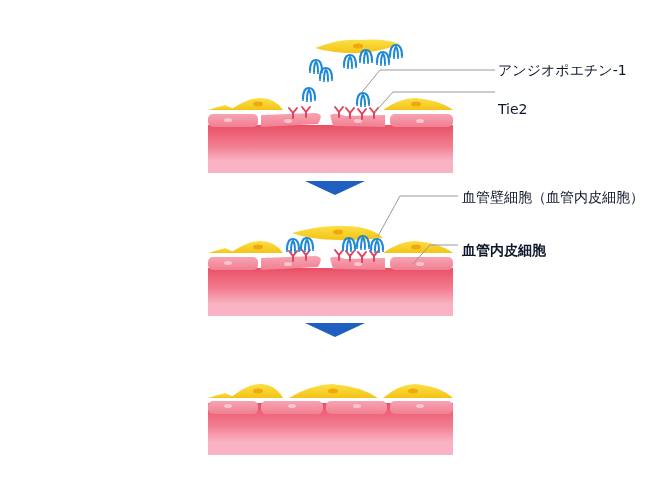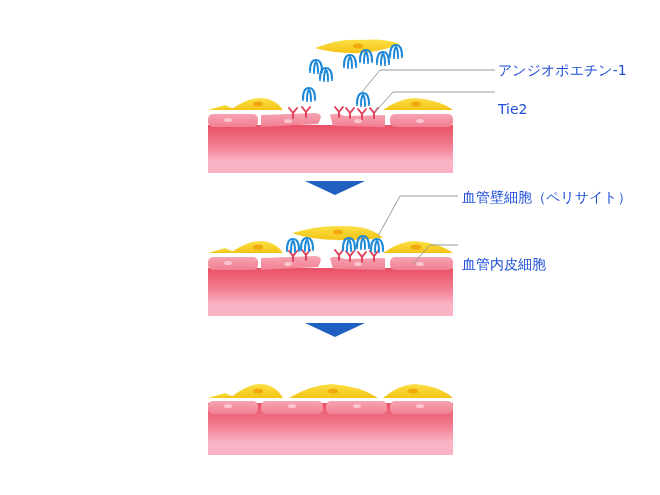--- a/index.html
+++ b/index.html
@@ -1,18 +1,18 @@
 <!DOCTYPE html>
 <html><head>
 <meta charset="utf-8">
 <style>
   html,body{margin:0;padding:0;background:#fff;}
   body{width:660px;height:495px;position:relative;overflow:hidden;font-family:"DejaVu Sans","Liberation Sans",sans-serif;}
   svg{position:absolute;left:0;top:0;}
-  .label{position:absolute;font-size:14px;color:#1d4ed8;white-space:nowrap;line-height:16px;}
+  .label{position:absolute;font-size:14px;color:#0f172a;white-space:nowrap;line-height:16px;}
 </style>
 </head>
 <body>
 
 <svg width="660" height="495" viewBox="0 0 660 495">
   <defs>
     <linearGradient id="vessel" x1="0" y1="0" x2="0" y2="1">
       <stop offset="0" stop-color="#ea4f65"></stop>
       <stop offset="0.45" stop-color="#f27f92"></stop>
       <stop offset="0.75" stop-color="#f9b3c4"></stop>
@@ -127,14 +127,14 @@
     <rect x="390" y="401" width="63" height="13" rx="5" fill="url(#cellg)"></rect>
     <ellipse cx="228" cy="406" rx="4" ry="2" fill="#f9c5cf"></ellipse>
     <ellipse cx="292" cy="406" rx="4" ry="2" fill="#f9c5cf"></ellipse>
     <ellipse cx="357" cy="406" rx="4" ry="2" fill="#f9c5cf"></ellipse>
     <ellipse cx="420" cy="406" rx="4" ry="2" fill="#f9c5cf"></ellipse>
   </g>
 </svg>
 
 <div class="label" style="left:498px;top:62px;">アンジオポエチン-1</div>
 <div class="label" style="left:498px;top:101px;">Tie2</div>
-<div class="label" style="left:462px;top:189px;">血管壁細胞（ペリサイト）</div>
-<div class="label" style="left:462px;top:256px;">血管内皮細胞</div>
+<div class="label" style="left:462px;top:189px;">血管壁細胞（血管内皮細胞）</div>
+<div class="label" style="left:462px;top:242px;font-weight:bold;">血管内皮細胞</div>
 
 </body></html>

